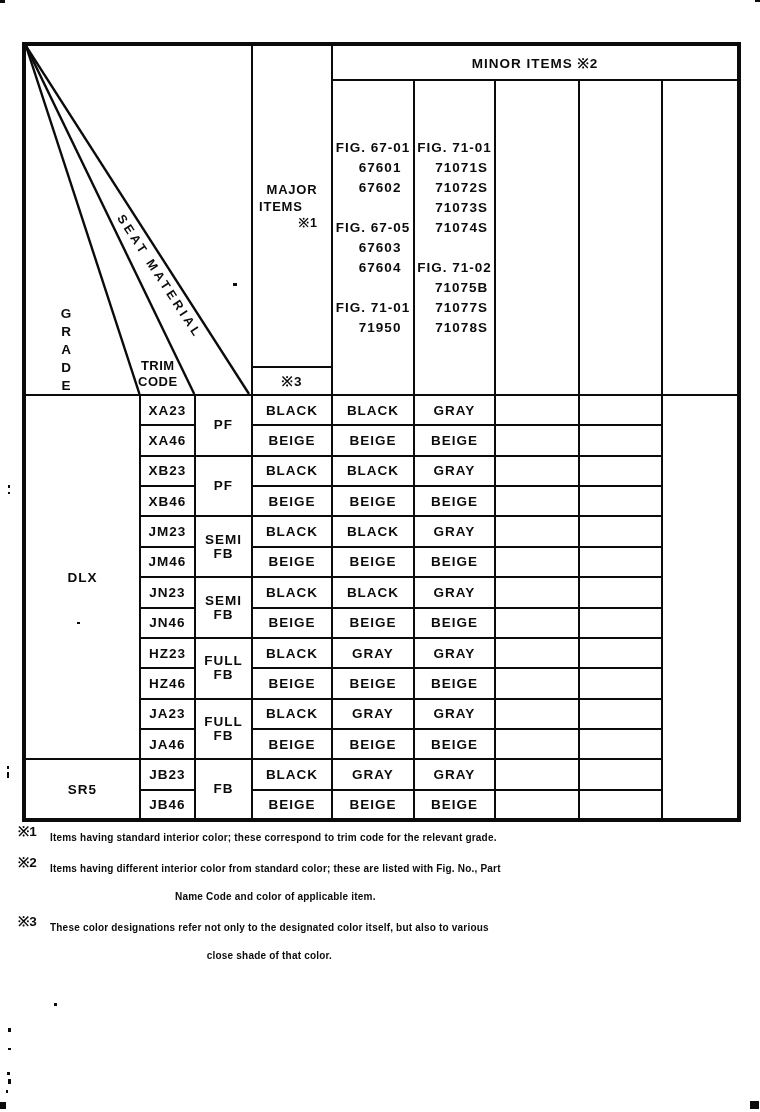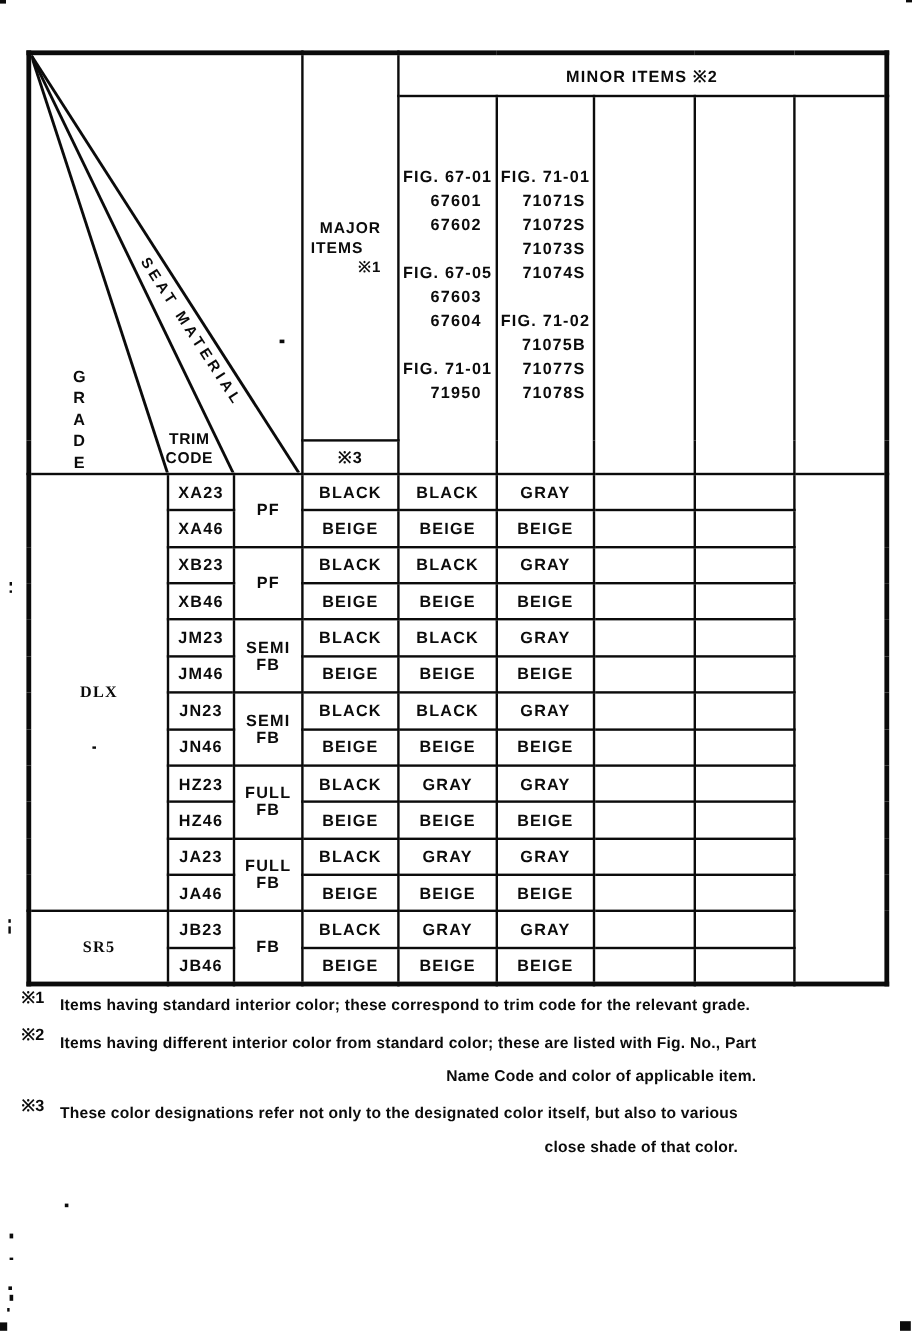--- a/index.html
+++ b/index.html
@@ -46,31 +46,31 @@
   .major .rf{font-size:12.5px;line-height:17px;text-align:right;padding-right:13px;}
 
   td.band{font-size:13.5px;letter-spacing:1.2px;}
 
   td.figs{
     vertical-align:top;text-align:left;padding:11px 0 0 3px;
     font-size:12.5px;line-height:20px;white-space:pre;letter-spacing:0.2px;
   }
   td.hdr-bottom{border-bottom:3px solid #0b0b0b;}
 
-  td.grade{font-size:13.5px;letter-spacing:1px;font-family:Liberation Serif, serif;}
+  td.grade{font-size:13.5px;letter-spacing:1px;}
   td.trim{font-size:13px;letter-spacing:0.6px;margin-top:30px;}
   td.mat{font-size:12.5px;line-height:14px;white-space:pre-line;letter-spacing:0.3px;}
   td.col{font-size:13.5px;letter-spacing:1px;}
   td.empty{}
 
   .footnotes{position:absolute;left:18px;top:824px;width:716px;}
   .fn{display:flex;gap:7px;margin-bottom:3px;}
   .fn .marker{min-width:25px;font-size:13.5px;position:relative;top:-2px;text-align:left;letter-spacing:0;}
   .fn .txt{
-    font-size:13px;line-height:28px;text-align:right;white-space:pre-line;
+    font-size:10px;line-height:28px;text-align:center;white-space:pre-line;
     letter-spacing:0.2px;
   }
   .speck{position:absolute;background:#0b0b0b;}
 </style>
 </head>
 <body>
 
 <div class="page">
 
   <table class="main">

